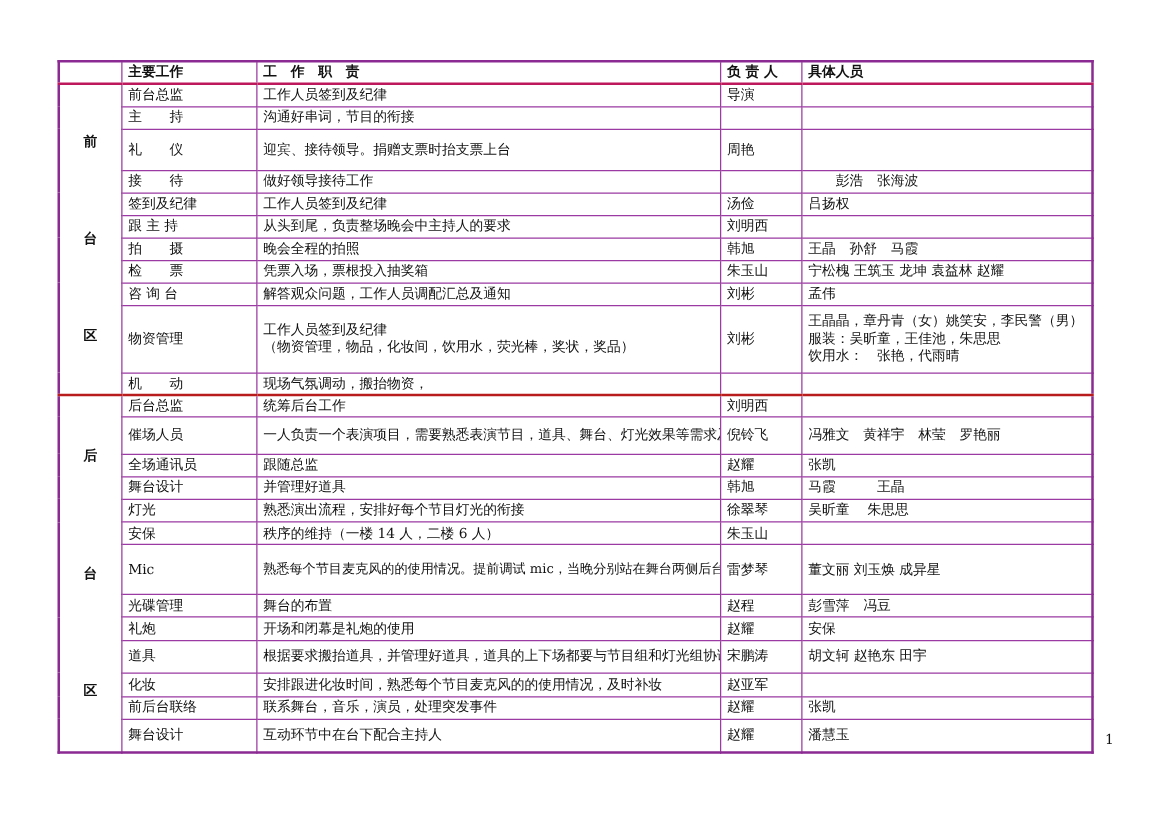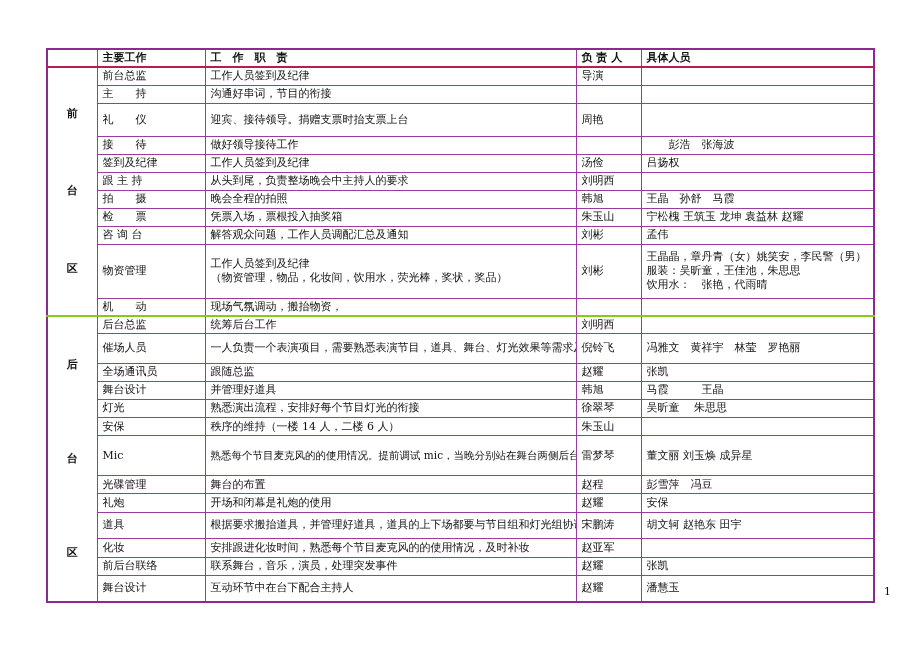--- a/index.html
+++ b/index.html
@@ -11,21 +11,21 @@
     width: 827px; border-collapse: collapse; table-layout: fixed;
     border: 2px solid #8a2a92;
   }
   table.duty td {
     border: 1px solid #9a3aa2;
     font-size: 11px; line-height: 14px;
     padding: 1px 5px; vertical-align: middle;
     white-space: nowrap; overflow: hidden;
   }
   table.duty tr.hdr td { border-bottom: 2px solid #be185d; font-weight: bold; }
-  table.duty tr.sep td { border-top: 2px solid #84cc16; }
+  table.duty tr.sep td { border-top: 2px solid #b91c1c; }
   td.area { text-align: center; font-family: "DejaVu Sans", "Liberation Sans", sans-serif;
             font-weight: bold; font-size: 17px; padding: 0; }
   td.area .area-inner { display: flex; flex-direction: column; align-items: center; justify-content: space-around; height: 100%; }
   td.area span { display: block; }
   td.c-center { }
   td.wrap { white-space: normal; }
   td.top { vertical-align: top; }
   .small { font-size: 9.5px; line-height: 16px; text-align: left; }
   .page-num { position: absolute; left: 884px; top: 585px; font-size: 11px; }
 </style>

